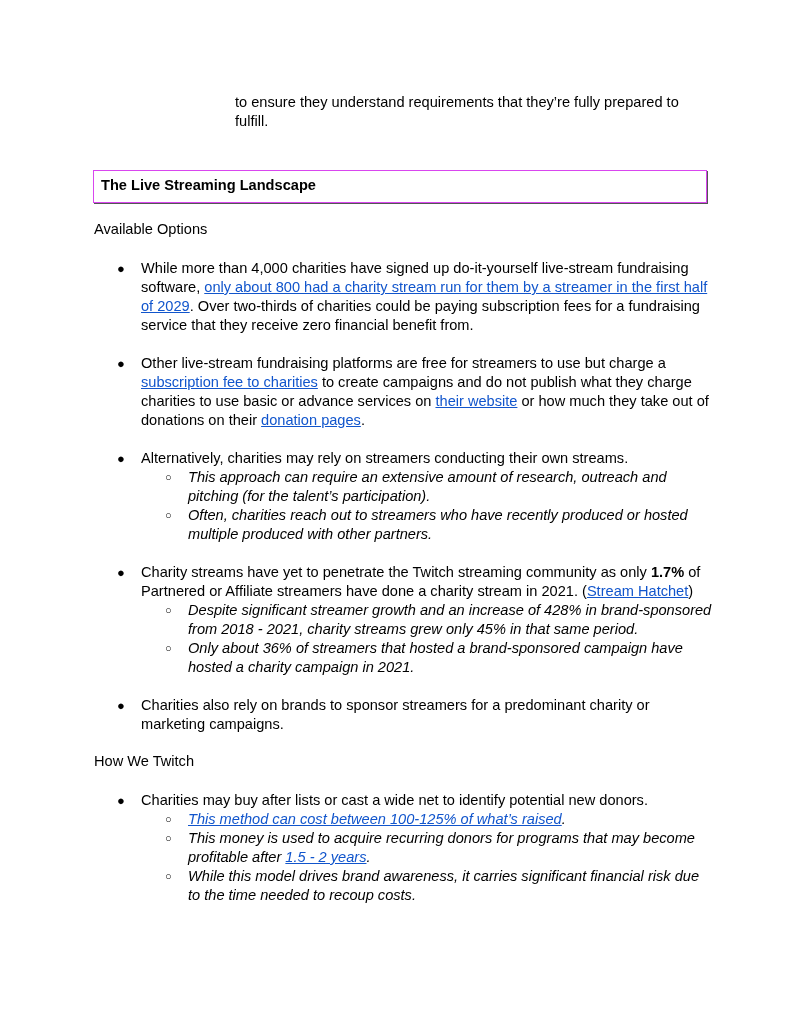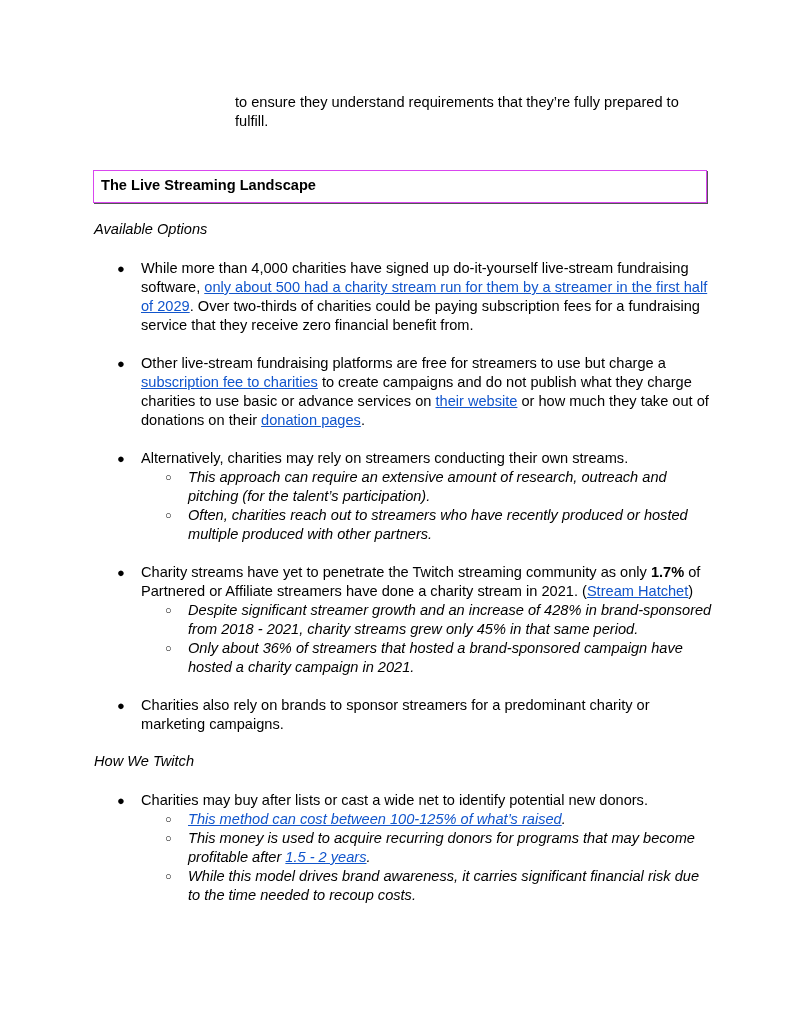--- a/index.html
+++ b/index.html
@@ -4,42 +4,42 @@
   <style>
     html, body { margin: 0; padding: 0; background: #ffffff; }
     body { width: 800px; height: 1035px; position: relative; overflow: hidden;
       font-family: "Liberation Sans", sans-serif; color: #000; font-size: 14.6px; }
     a { color: #1155cc; text-decoration: underline; }
     .line { position: absolute; white-space: nowrap; line-height: 19px; }
     .intro { left: 235px; top: 93px; }
     .section-box { position: absolute; left: 93px; top: 170px; width: 612px; height: 31px;
       border: 1px solid #d946ef; box-shadow: 1px 1px 0 #555; }
     .section-title { position: absolute; left: 7px; top: 6px; font-weight: bold; white-space: nowrap; }
-    .subhead { position: absolute; left: 94px; font-style: italic; white-space: nowrap; }
+    .subhead { position: absolute; left: 94px; white-space: nowrap; }
     .bullet { position: absolute; left: 117px; font-size: 13px; }
     .sub-bullet { position: absolute; left: 165px; font-size: 11px; }
     .t1 { left: 141px; }
     .t2 { left: 188px; font-style: italic; }
   </style>
 </head>
 <body>
 
 <div class="line intro" style="top:93px">to ensure they understand requirements that they’re fully prepared to</div>
 <div class="line intro" style="top:112px">fulfill.</div>
 
 <div class="section-box">
   <span class="section-title">The Live Streaming Landscape</span>
 </div>
 
 <div class="subhead" style="top:221px">Available Options</div>
 
 <div>
   <span class="line bullet" style="top:259px">●</span>
   <div class="line t1" style="top:259px">While more than 4,000 charities have signed up do-it-yourself live-stream fundraising</div>
-  <div class="line t1" style="top:278px"><span>software, </span><a>only about 500 had a charity stream run for them by a streamer in the first half</a></div>
+  <div class="line t1" style="top:278px"><span>software, </span><a>only about 800 had a charity stream run for them by a streamer in the first half</a></div>
   <div class="line t1" style="top:297px"><a>of 2029</a><span>. Over two-thirds of charities could be paying subscription fees for a fundraising</span></div>
   <div class="line t1" style="top:316px">service that they receive zero financial benefit from.</div>
 </div>
 
 <div>
   <span class="line bullet" style="top:354px">●</span>
   <div class="line t1" style="top:354px">Other live-stream fundraising platforms are free for streamers to use but charge a</div>
   <div class="line t1" style="top:373px"><a>subscription fee to charities</a><span> to create campaigns and do not publish what they charge</span></div>
   <div class="line t1" style="top:392px"><span>charities to use basic or advance services on </span><a>their website</a><span> or how much they take out of</span></div>
   <div class="line t1" style="top:411px"><span>donations on their </span><a>donation pages</a><span>.</span></div>

